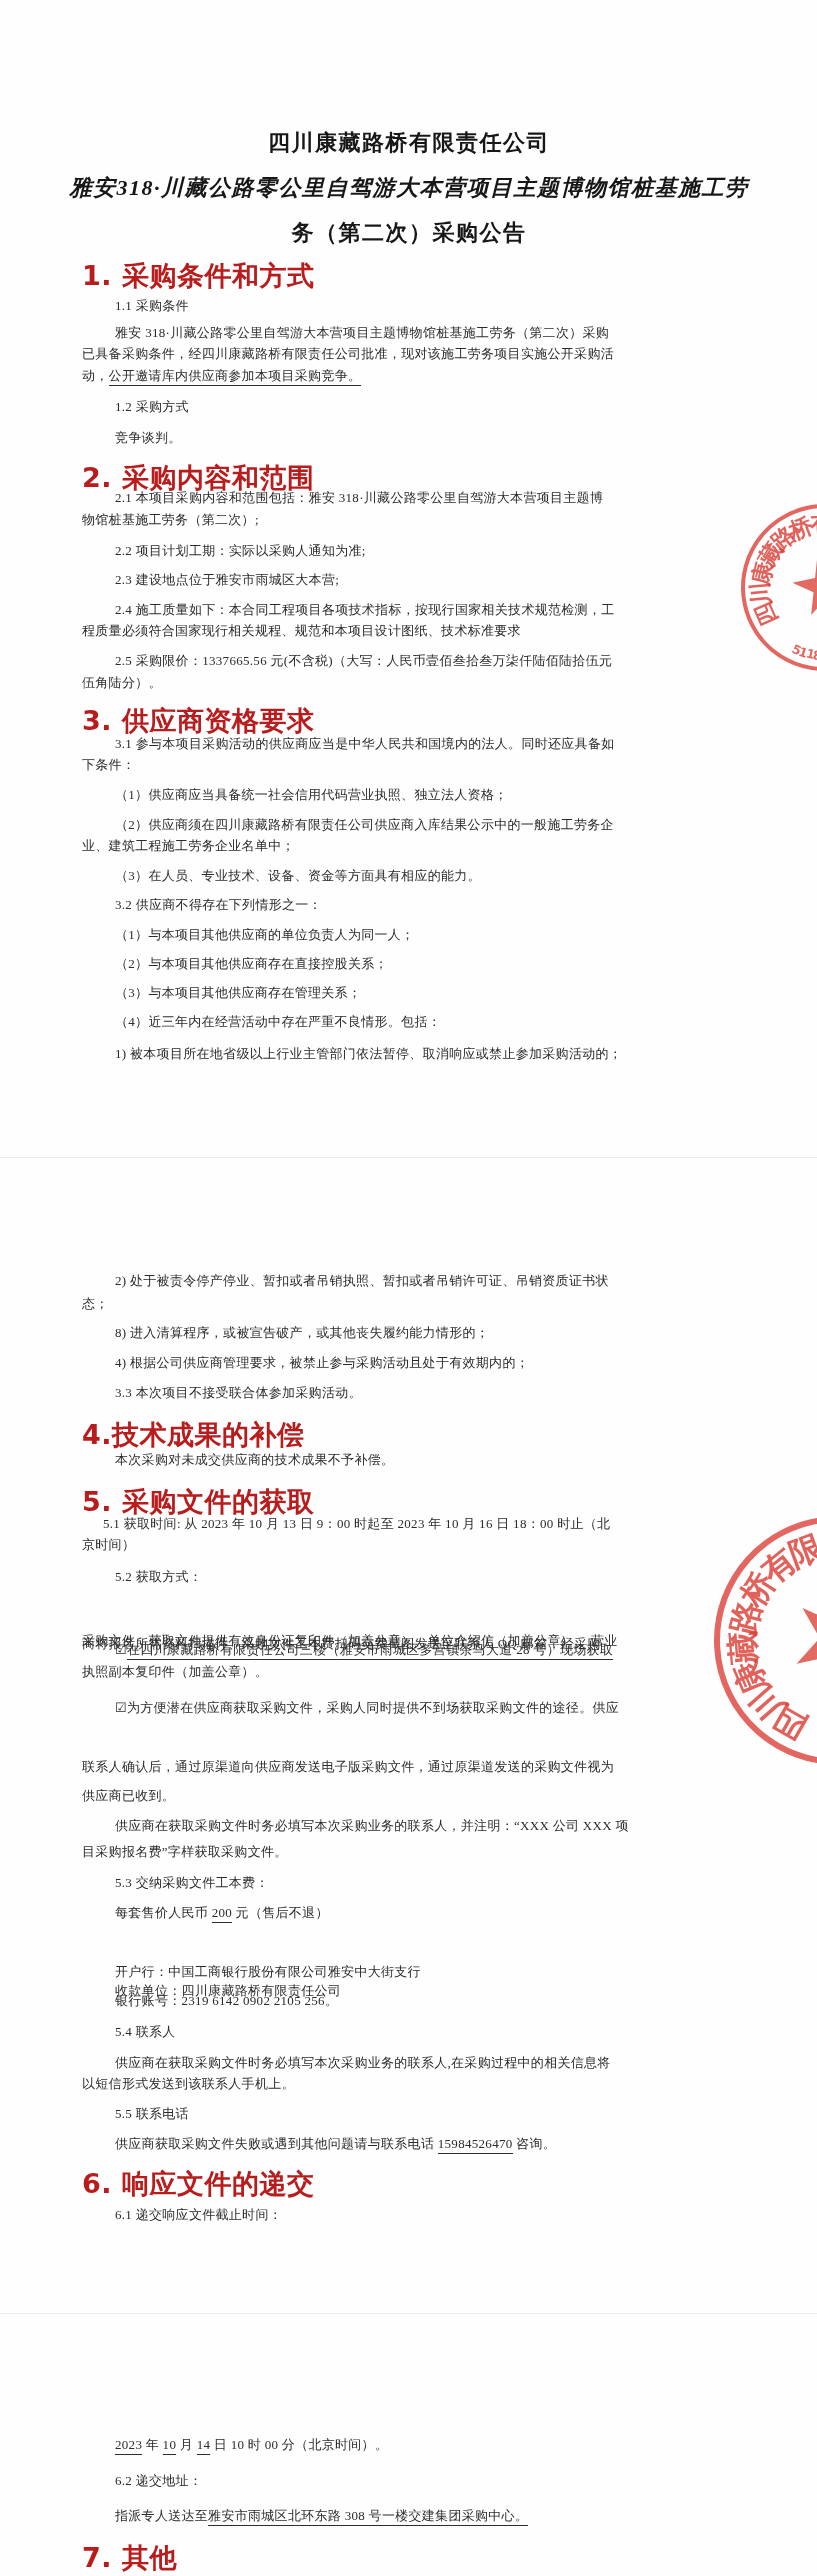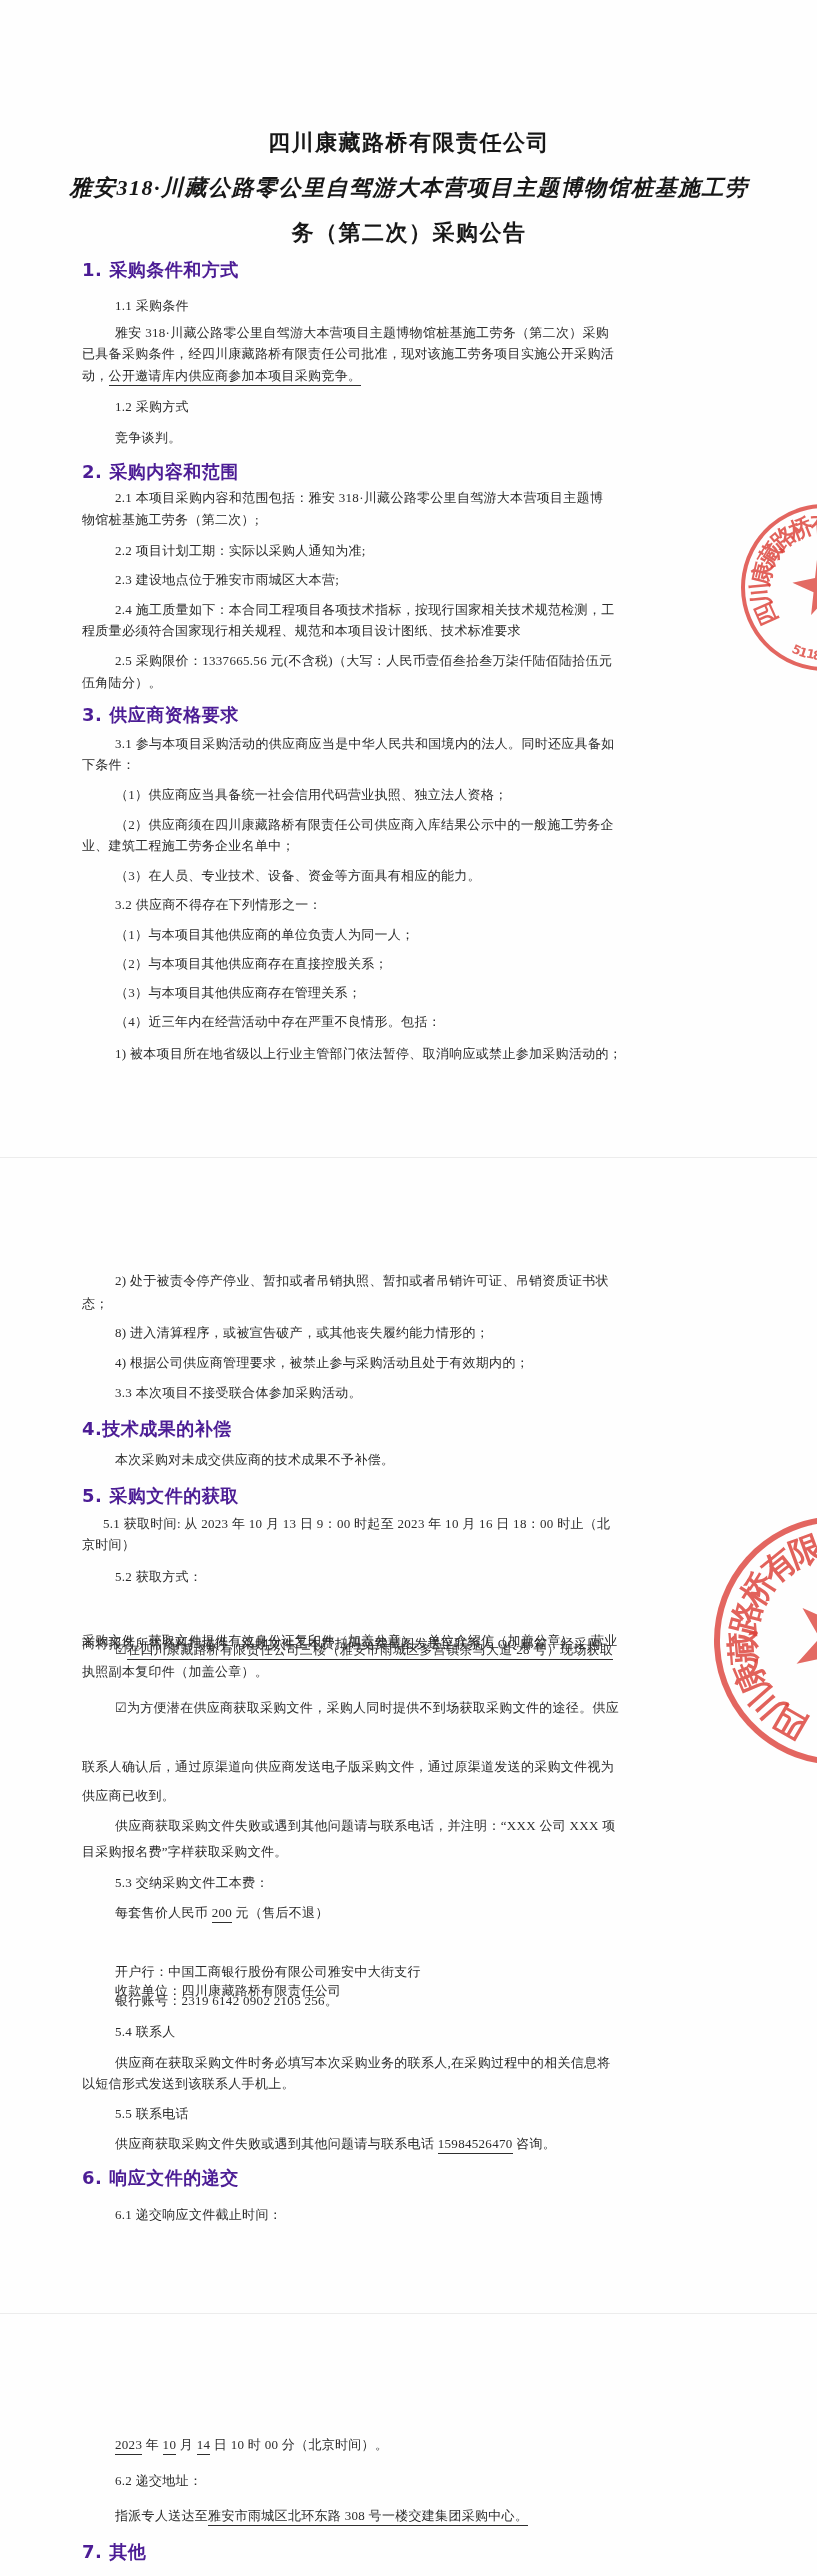--- a/index.html
+++ b/index.html
@@ -6,21 +6,21 @@
   body{
     width:818px;height:3470px;position:relative;overflow:hidden;
     background:#fefefe;
     font-family:"Liberation Serif","DejaVu Serif",serif;
     color:#262626;
   }
   #doc{position:absolute;inset:0;}
   .line{position:absolute;left:82px;white-space:nowrap;}
   .body{font-size:13px;line-height:1.25;letter-spacing:0.3px;color:#2b2b2b;}
   .title{font-size:22px;font-weight:700;letter-spacing:1.5px;color:#171717;left:0;width:818px;text-align:center;}
-  .h{font-size:18px;font-weight:700;letter-spacing:0.5px;color:#4c1d95;font-family:"DejaVu Sans","Liberation Sans",sans-serif;}
+  .h{font-size:27px;font-weight:700;letter-spacing:0.5px;color:#b91c1c;font-family:"DejaVu Sans","Liberation Sans",sans-serif;}
   .u{border-bottom:1px solid #2e2e2e;padding-bottom:1.5px;}
   .page-break{position:absolute;left:0;width:818px;height:0.5px;background:#ececec;}
   
   .seal{position:absolute;border-radius:50%;mix-blend-mode:multiply;}
   .seal .rim{position:absolute;inset:0;border-radius:50%;border-style:solid;border-color:inherit;opacity:.8;}
   .seal .ch{position:absolute;font-family:"Liberation Serif","DejaVu Serif",serif;font-weight:700;line-height:1;opacity:.82;}
   .seal .dg{position:absolute;font-family:"DejaVu Sans",sans-serif;font-weight:700;line-height:1;opacity:.8;}
   .seal .star{position:absolute;left:50%;top:50%;transform:translate(-50%,-54%);line-height:1;opacity:.78;font-family:"DejaVu Sans",sans-serif;}
 </style>
 </head>
@@ -71,21 +71,21 @@
       <div class="line body" style="top: 1516px; left: 103px;"><span>5.1 获取时间: 从 2023 年 10 月 13 日 9：00 时起至 2023 年 10 月 16 日 18：00 时止（北</span></div>
       <div class="line body" style="top: 1537px;"><span>京时间）</span></div>
       <div class="line body" style="top: 1569px; left: 115px;"><span>5.2 获取方式：</span></div>
       <div class="line body" style="top: 1642px; left: 115px; text-align: right;"><span>☑</span><span class="u">在四川康藏路桥有限责任公司三楼（雅安市雨城区多营镇茶马大道 28 号）现场获取</span></div>
       <div class="line body" style="top: 1633px;"><span>采购文件，获取文件提供有效身份证复印件（加盖公章）、单位介绍信（加盖公章）、 营业</span></div>
       <div class="line body" style="top: 1664px;"><span>执照副本复印件（加盖公章）。</span></div>
       <div class="line body" style="top: 1700px; left: 115px;"><span>☑为方便潜在供应商获取采购文件，采购人同时提供不到场获取采购文件的途径。供应</span></div>
       <div class="line body" style="top: 1636px;"><span>商将报名所需资料扫描件、采购文件工本费扫码交费截图发送至联系人 QQ 邮箱，经采购</span></div>
       <div class="line body" style="top: 1759px;"><span>联系人确认后，通过原渠道向供应商发送电子版采购文件，通过原渠道发送的采购文件视为</span></div>
       <div class="line body" style="top: 1788px;"><span>供应商已收到。</span></div>
-      <div class="line body" style="top: 1818px; left: 115px;"><span>供应商获取采购文件失败或遇到其他问题请与联系电话，并注明：“XXX 公司 XXX 项</span></div>
+      <div class="line body" style="top: 1818px; left: 115px;"><span>供应商在获取采购文件时务必填写本次采购业务的联系人，并注明：“XXX 公司 XXX 项</span></div>
       <div class="line body" style="top: 1844px;"><span>目采购报名费”字样获取采购文件。</span></div>
       <div class="line body" style="top: 1875px; left: 115px;"><span>5.3 交纳采购文件工本费：</span></div>
       <div class="line body" style="top: 1905px; left: 115px;"><span>每套售价人民币 </span><span class="u">200</span><span> 元（售后不退）</span></div>
       <div class="line body" style="top: 1935px; left: 115px; margin-top: 48px;"><span>收款单位：四川康藏路桥有限责任公司</span></div>
       <div class="line body" style="top: 1964px; left: 115px;"><span>开户行：中国工商银行股份有限公司雅安中大街支行</span></div>
       <div class="line body" style="top: 1993px; left: 115px;"><span>银行账号：2319 6142 0902 2105 256。</span></div>
       <div class="line body" style="top: 2024px; left: 115px;"><span>5.4 联系人</span></div>
       <div class="line body" style="top: 2055px; left: 115px;"><span>供应商在获取采购文件时务必填写本次采购业务的联系人,在采购过程中的相关信息将</span></div>
       <div class="line body" style="top: 2076px;"><span>以短信形式发送到该联系人手机上。</span></div>
       <div class="line body" style="top: 2106px; left: 115px;"><span>5.5 联系电话</span></div>

